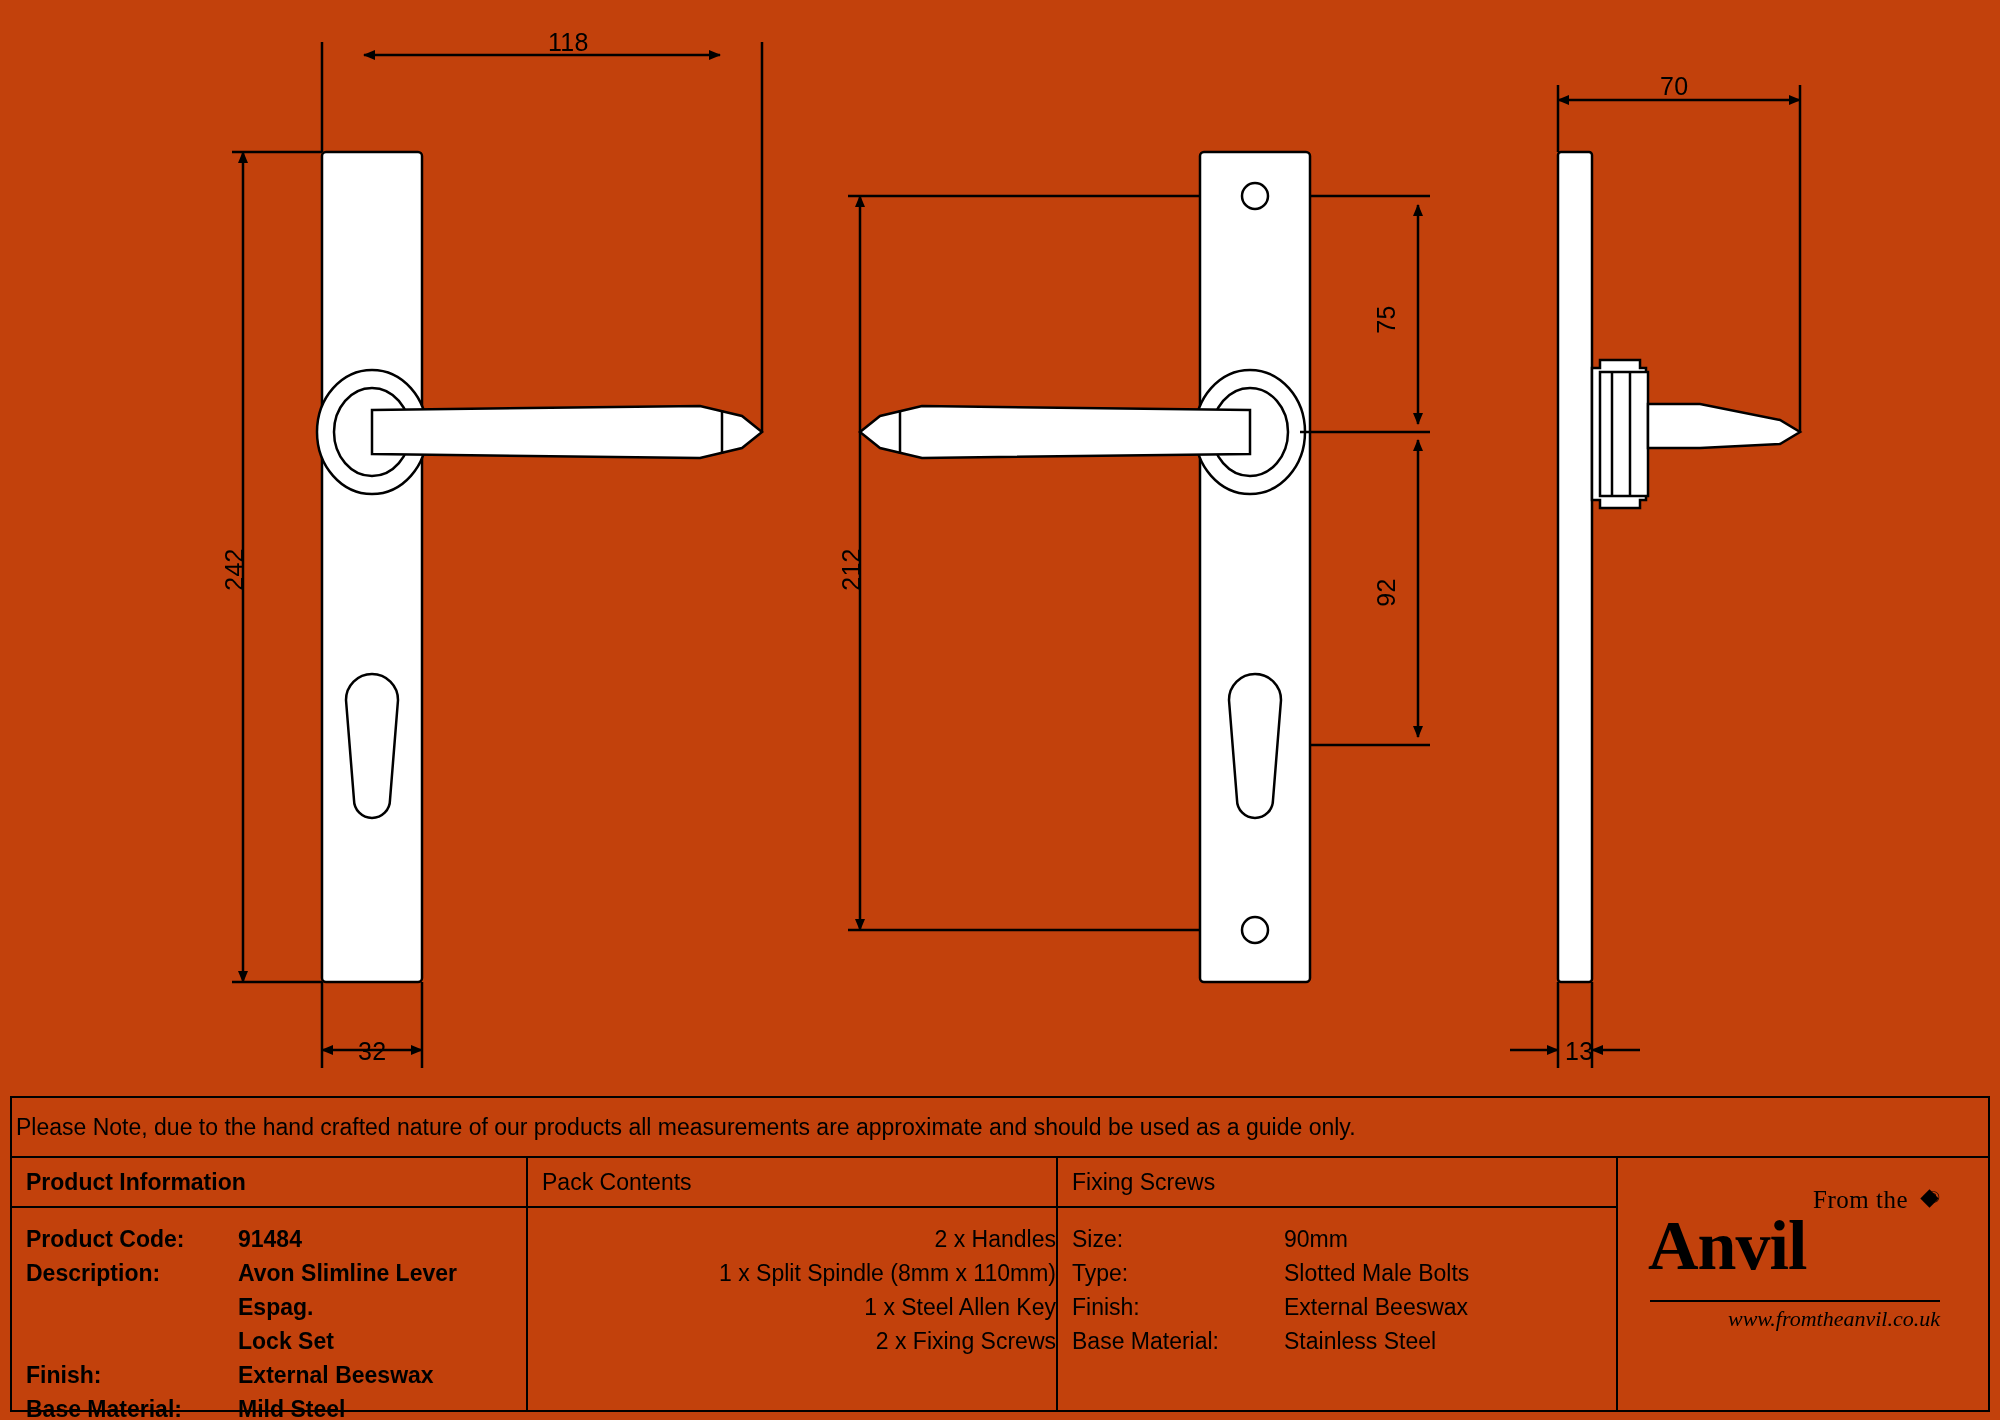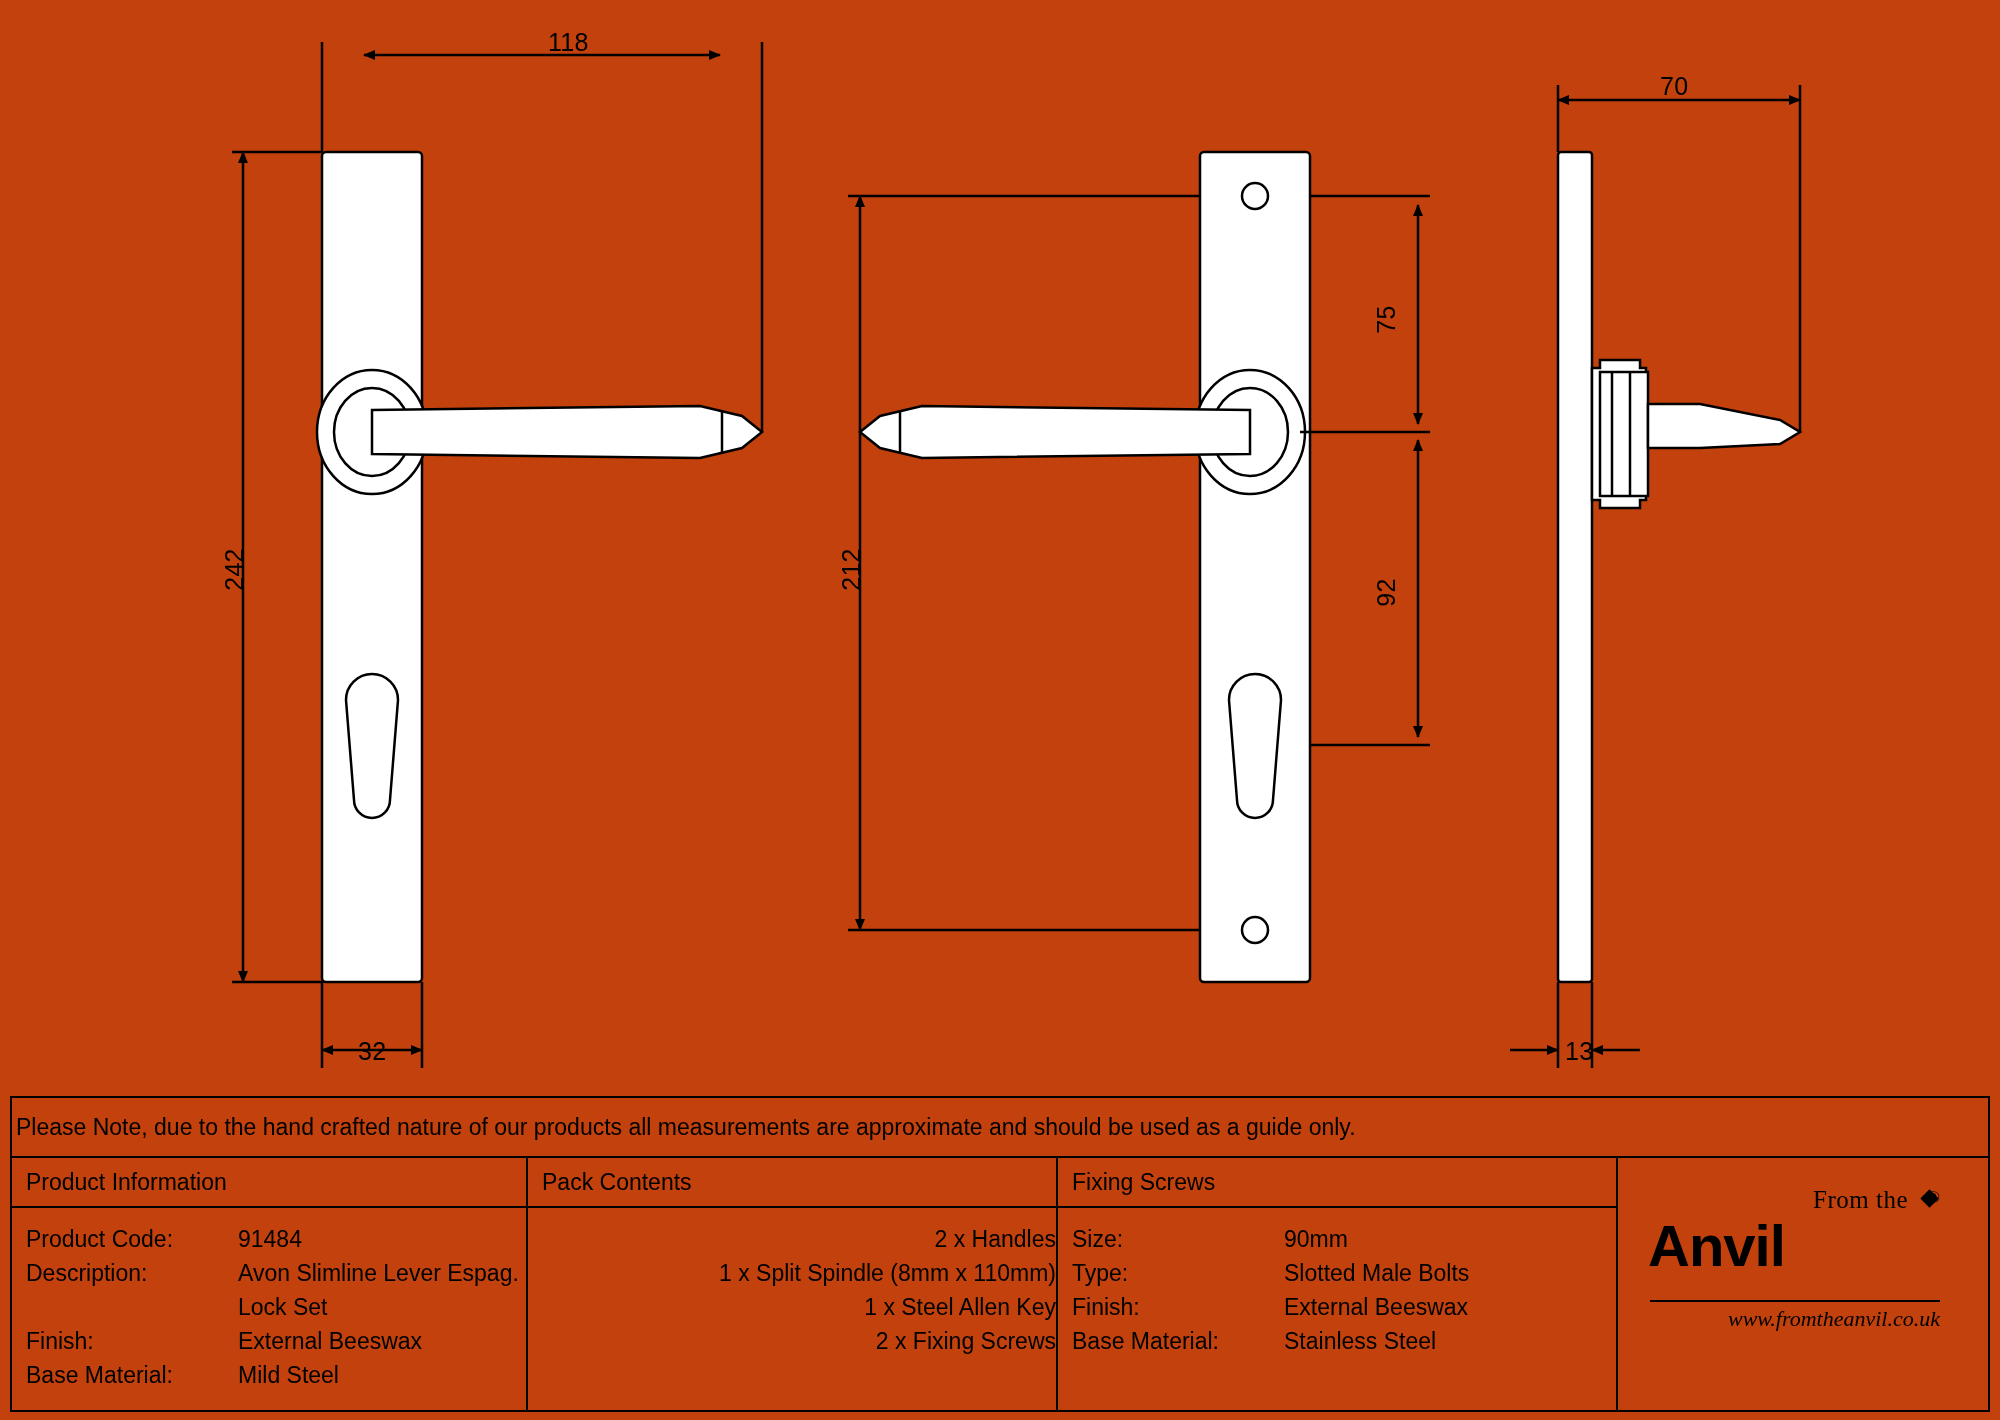--- a/index.html
+++ b/index.html
@@ -63,21 +63,21 @@
   .cols {
     display: flex;
     height: 252px;
   }
   .col {
     border-right: 2px solid #000;
     box-sizing: border-box;
     position: relative;
   }
   .col:last-child { border-right: none; padding-left: 14px; }
-  .col-a { width: 516px; }
+  .col-a { width: 516px; font-weight: bold; }
   .col-b { width: 530px; }
   .col-c { width: 560px; }
   .col-d { width: 326px; }
   .col-head {
     height: 50px;
     border-bottom: 2px solid #000;
     display: flex;
     align-items: center;
     padding-left: 14px;
     font-size: 23px;
@@ -120,22 +120,22 @@
     right: 40px;
     top: 6px;
     font-size: 25px;
     font-family: "Liberation Serif", serif;
     letter-spacing: 0.5px;
   }
   .logo-anvil {
     position: absolute;
     left: 6px;
     top: 26px;
-    font-size: 58px;
-    font-family: Liberation Sans, sans-serif;
+    font-size: 70px;
+    font-family: Liberation Serif, serif;
     font-weight: bold;
     letter-spacing: -1px;
     line-height: 80px;
   }
   .logo-reg {
     position: absolute;
     right: 8px;
     top: 8px;
     font-size: 17px;
     font-family: "Liberation Serif", serif;

